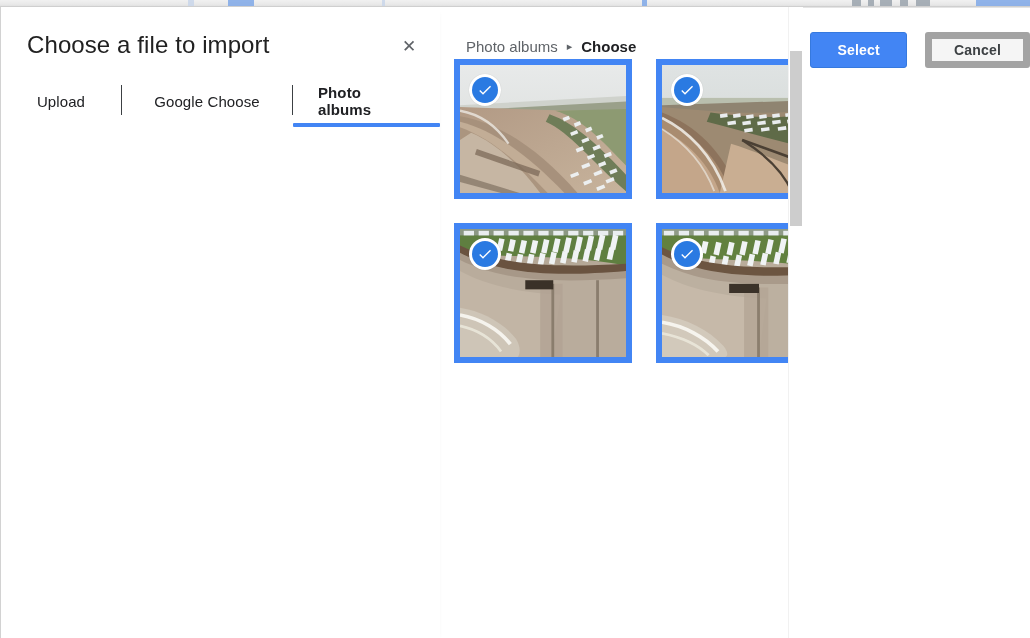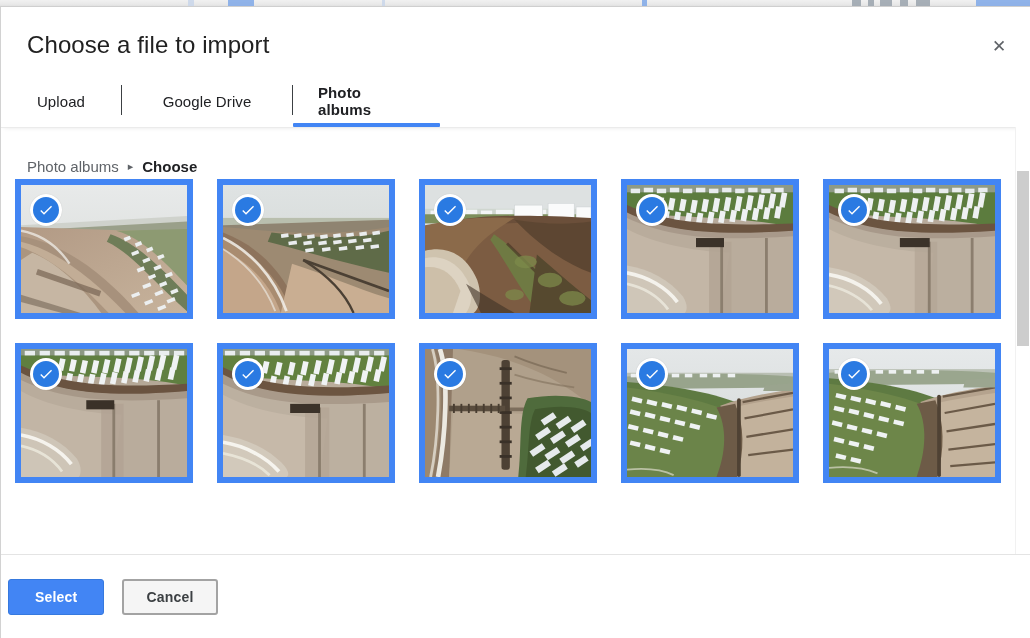--- a/index.html
+++ b/index.html
@@ -24,21 +24,20 @@
   .bg-strip .bg-chip.blue { background: #7fa8e8; }
 
   .modal {
     position: absolute;
     left: 0; top: 6px;
     width: 1030px; height: 632px;
     background: #fff;
     border-left: 1px solid #d2d2d2;
     border-top: 1px solid #cfcfcf;
     display: flex;
-    flex-direction: column;
     overflow: hidden;
   }
 
   
   .header {
     position: relative;
     flex: 0 0 auto;
     background: #fff;
     padding: 0;
     box-shadow: 0 1px 0 #ebebeb, 0 3px 5px -3px rgba(0,0,0,.14);
@@ -213,21 +212,21 @@
   }
   .btn-primary {
     background: #4285f4;
     color: #fff;
     border: 1px solid #3679de;
     padding: 0 26px;
   }
   .btn-secondary {
     background: #f5f5f5;
     color: #3c4043;
-    border: 2px solid #a3a3a3;
+    border: 7px solid #a3a3a3;
     padding: 0 22px;
   }
 </style>
 </head>
 <body>
 
 <div class="bg-strip">
   <div class="bg-chip" style="left:188px;width:6px;"></div>
   <div class="bg-chip blue" style="left:228px;width:26px;"></div>
   <div class="bg-chip" style="left:382px;width:3px;"></div>
@@ -247,21 +246,21 @@
     <div class="title">Choose a file to import</div>
     <button class="close-btn">✕</button>
 
     <div class="tabs">
       <div class="tab t-upload">
         <span>Upload</span>
 
       </div>
       <div class="tab-sep"></div>
       <div class="tab t-drive">
-        <span>Google Drive</span>
+        <span>Google Choose</span>
 
       </div>
       <div class="tab-sep"></div>
       <div class="tab t-albums active">
         <span>Photo albums</span>
         <span class="underline"></span>
       </div>
     </div>
   </div>
 

